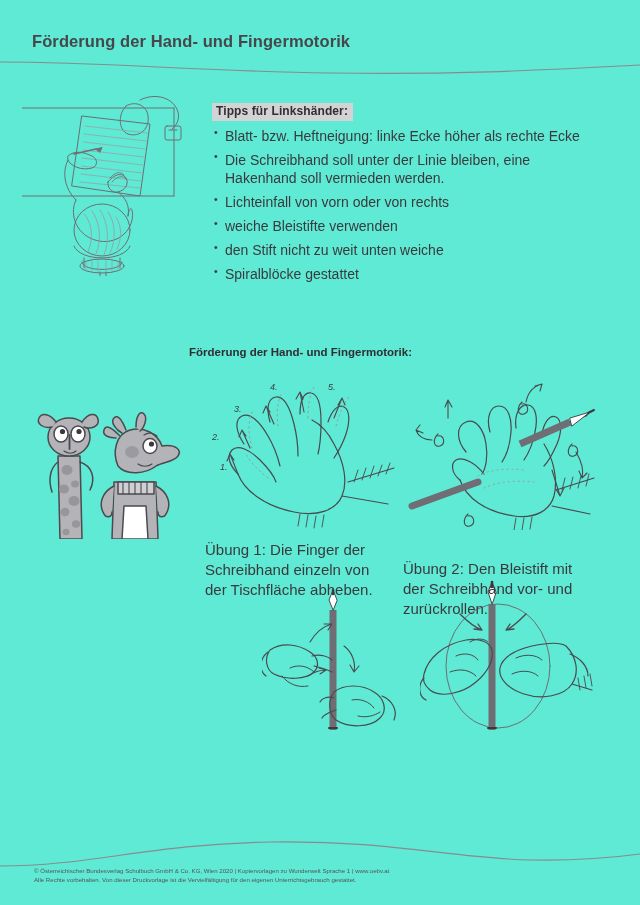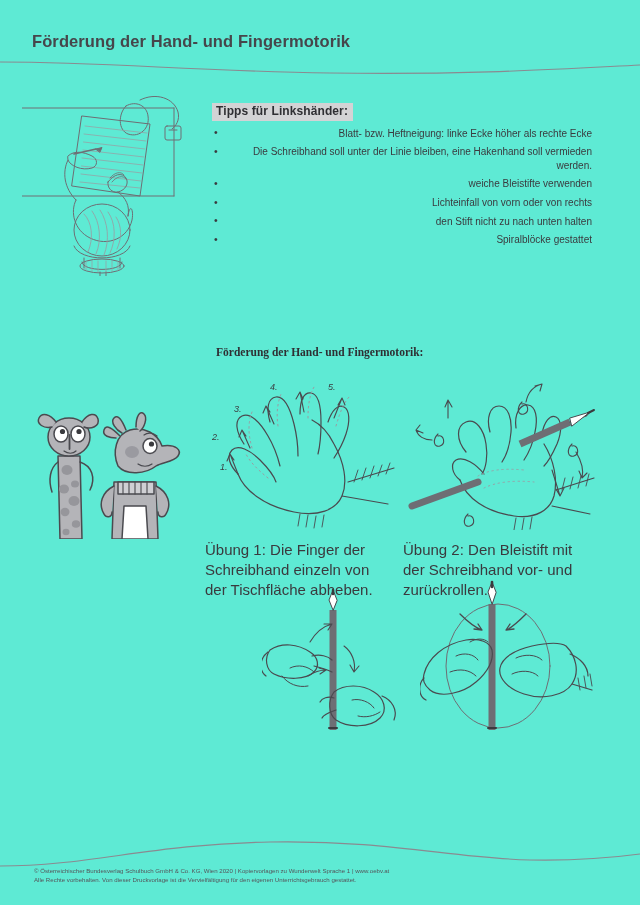--- a/index.html
+++ b/index.html
@@ -60,24 +60,23 @@
   }
   .tips-list {
     margin: 6px 0 0 0;
     padding: 0;
     list-style: none;
   }
   .tips-list li {
     position: relative;
     padding-left: 13px;
     margin-bottom: 5.5px;
-    font-size: 10px;
+    font-size: 14px;
     line-height: 1.32;
     color: #3a3a3e;
-    text-align: right;
   }
   .tips-list li::before {
     content: "•";
     position: absolute;
     left: 2px;
     top: -0.5px;
     font-size: 10.5px;
     color: #3a3a3e;
   }
 
@@ -86,27 +85,26 @@
     position: absolute;
     left: 22px;
     top: 86px;
     width: 186px;
     height: 190px;
   }
 
   
   .section-heading {
     position: absolute;
-    left: 216px;
+    left: 189px;
     top: 346px;
     font-size: 11.5px;
     font-weight: bold;
     color: #2f2f33;
     white-space: nowrap;
-    font-family: Liberation Serif, serif;
   }
 
   
   .mascots {
     position: absolute;
     left: 26px;
     top: 404px;
     width: 170px;
     height: 135px;
   }
@@ -119,21 +117,21 @@
     line-height: 1.34;
     color: #3a3a3e;
   }
 
   #ex1-fig { left: 208px; top: 378px; width: 196px; height: 152px; }
   #ex2-fig { left: 404px; top: 378px; width: 200px; height: 152px; }
   #ex3-fig { left: 262px; top: 580px; width: 146px; height: 158px; }
   #ex4-fig { left: 420px; top: 580px; width: 186px; height: 158px; }
 
   #ex1-cap { left: 205px; top: 540px; width: 190px; }
-  #ex2-cap { left: 403px; top: 540px; width: 195px; }
+  #ex2-cap { left: 403px; top: 559px; width: 195px; }
   #ex3-cap { left: 205px; top: 745px; width: 192px; }
   #ex4-cap { left: 403px; top: 745px; width: 192px; }
 
   
   .wave-bottom {
     position: absolute;
     left: 0;
     top: 838px;
     width: 640px;
     height: 36px;
@@ -221,23 +219,23 @@
         <path d="M64 176 L64 184 M70 175 L70 185 M76 175 L76 186 M84 175 L84 186 M90 175 L90 185 M96 176 L96 184"></path>
       </g>
     </g>
   </svg>
 
   <div class="tips-block">
     <div class="tips-heading">Tipps für Linkshänder:</div>
     <ul class="tips-list">
       <li>Blatt- bzw. Heftneigung: linke Ecke höher als rechte Ecke</li>
       <li>Die Schreibhand soll unter der Linie bleiben, eine Hakenhand soll vermieden werden.</li>
+      <li>Lichteinfall von vorn oder von rechts</li>
       <li>weiche Bleistifte verwenden</li>
-      <li>Lichteinfall von vorn oder von rechts</li>
-      <li>den Stift nicht zu nach unten halten</li>
+      <li>den Stift nicht zu weit unten weiche</li>
       <li>Spiralblöcke gestattet</li>
     </ul>
   </div>
 
   <div class="section-heading">Förderung der Hand- und Fingermotorik:</div>
 
   <svg class="mascots" viewBox="0 0 170 135">
     <g stroke="#4a4a4f" stroke-width="1.5" stroke-linejoin="round" stroke-linecap="round">
 
       <path d="M32 52 L54 52 L56 135 L34 135 Z" fill="#b4b4b8"></path>

